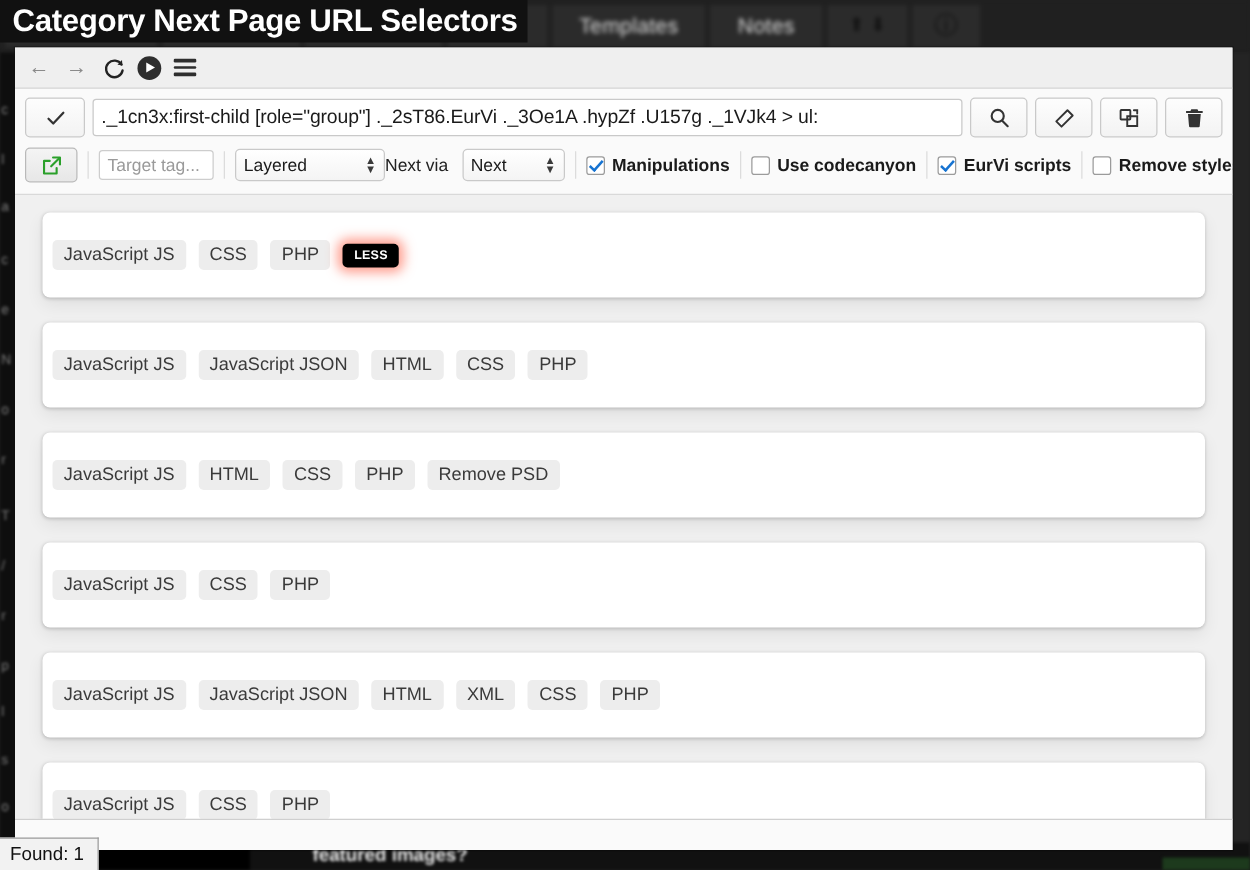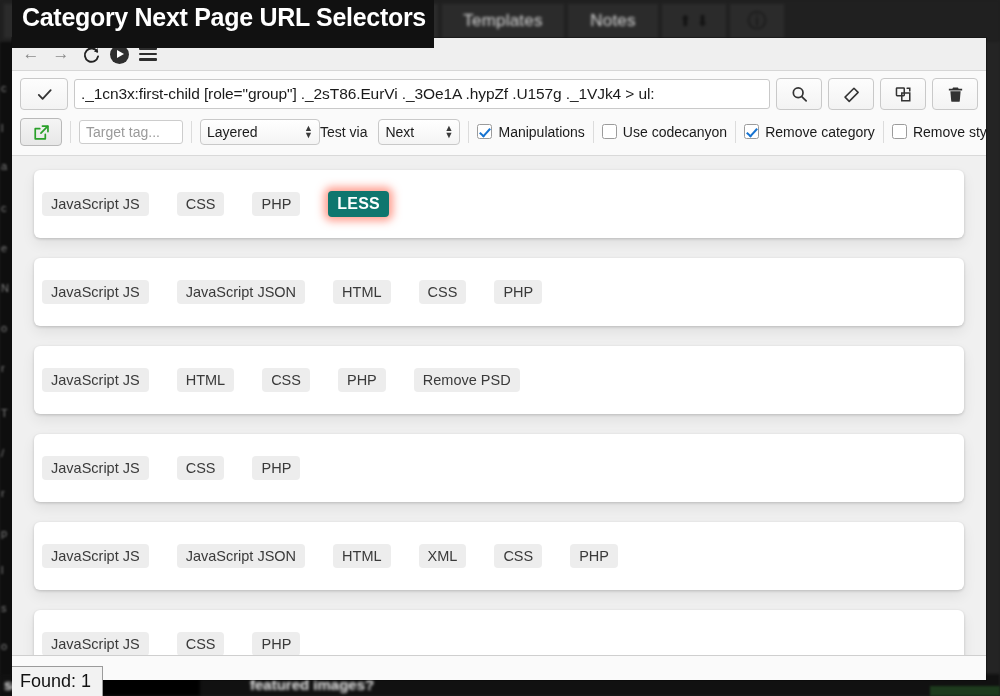--- a/index.html
+++ b/index.html
@@ -69,22 +69,22 @@
     position: absolute; top: 0; height: 22px; background: #000;
   }
   .bg-greenbar {
     position: absolute; right: 0; bottom: 0; width: 70px; height: 10px;
     background: #1d3a1d; filter: blur(1.2px);
   }
 
   
   .title-bar {
     position: absolute;
-    left: 12px; top: 0;
-    height: 48px;
+    left: 0; top: 0;
+    height: 34px;
     padding: 0 8px 0 10px;
     background: #111111;
     color: #ffffff;
     font-size: 25px;
     font-weight: bold;
     line-height: 34px;
     letter-spacing: -0.3px;
     white-space: nowrap;
     z-index: 40;
   }
@@ -188,42 +188,42 @@
   .green-btn {
     width: 40px; height: 26px;
     background: linear-gradient(#f4f4f4,#e7e7e7);
     border: 1px solid #b9b9b9;
     border-radius: 4px;
     display: flex; align-items: center; justify-content: center;
     flex: none;
   }
   .vdiv { width: 1px; height: 22px; background: #dcdcdc; margin: 0 8px; flex: none; }
   .tag-input {
-    width: 104px; height: 24px; box-sizing: border-box;
+    width: 92px; height: 24px; box-sizing: border-box;
     border: 1px solid #cdcdcd; border-radius: 3px;
     background: #fff; font-size: 14px; color: #9a9a9a;
     padding: 0 6px; line-height: 22px;
     flex: none;
   }
   .mini-select {
     width: 120px; height: 26px; box-sizing: border-box;
     border: 1px solid #c9c9c9; border-radius: 4px;
     background: linear-gradient(#ffffff,#f4f4f4);
     font-size: 14px; color: #1a1a1a;
     padding: 0 6px; line-height: 24px;
     position: relative; flex: none;
   }
   .mini-select.short { width: 82px; }
   .mini-select .arrows {
     position: absolute; right: 6px; top: 50%; transform: translateY(-50%);
     font-size: 9px; line-height: 7px; color: #3a3a3a; text-align: center;
   }
   .opt-label { font-size: 14px; color: #222; flex: none; }
   .spacer { flex: 1 1 auto; }
-  .cbox-wrap { display: flex; gap: 6px; flex: none; }
+  .cbox-wrap { display: flex; align-items: center; gap: 6px; flex: none; font-weight: bold; }
   .cbox {
     width: 15px; height: 15px; box-sizing: border-box;
     border: 1px solid #9b9b9b; border-radius: 2.5px;
     background: #fff; position: relative; flex: none;
   }
   .cbox.on::after {
     content: ""; position: absolute;
     left: 4px; top: 0.5px;
     width: 4px; height: 9px;
     border: solid #1673d1;
@@ -250,41 +250,41 @@
     display: flex; align-items: center;
     padding: 0 8px;
   }
   .chip {
     display: inline-block;
     background: #ededed;
     color: #3a3a3a;
     font-size: 14.5px;
     border-radius: 4px;
     padding: 4px 9px;
-    margin-right: 28px;
+    margin-right: 10px;
     white-space: nowrap;
   }
   .chip.hot {
-    background: #0f766e;
+    background: #000000;
     color: #ffffff;
     font-weight: bold;
-    font-size: 16px;
+    font-size: 10px;
     letter-spacing: .2px;
     box-shadow: 0 0 9px 4px rgba(255,79,51,.55);
   }
 
   
   .found-tip {
     position: absolute;
-    left: 12px; bottom: 0;
+    left: 0; bottom: 0;
     min-width: 60px;
     background: #f2f2f2;
     border: 1px solid #9b9b9b;
     border-left: none; border-bottom: none;
-    font-size: 18px;
+    font-size: 15px;
     color: #111;
     padding: 4px 11px 4px 8px;
     z-index: 60;
     box-sizing: border-box;
   }
   .status-strip {
     position: absolute;
     left: 0; bottom: 0; width: 974px; height: 24px;
     background: #fafafa;
     border-top: 1px solid #cfcfcf;
@@ -404,40 +404,40 @@
         </svg>
       </div>
       <div class="vdiv"></div>
       <div class="tag-input">Target tag...</div>
       <div class="vdiv"></div>
       <div class="mini-select">
         <span>Layered</span>
         <span class="arrows">▲<br>▼</span>
       </div>
       <div class="spacer"></div>
-      <span class="opt-label">Test via</span>
+      <span class="opt-label">Next via</span>
       <div class="vdiv" style="background:transparent;margin:0 5px"></div>
       <div class="mini-select short">
         <span>Next</span>
         <span class="arrows">▲<br>▼</span>
       </div>
       <div class="vdiv"></div>
       <div class="cbox-wrap">
         <span class="cbox on"></span>
         <span class="cbox-label">Manipulations</span>
       </div>
       <div class="vdiv"></div>
       <div class="cbox-wrap">
         <span class="cbox"></span>
         <span class="cbox-label">Use codecanyon</span>
       </div>
       <div class="vdiv"></div>
       <div class="cbox-wrap">
         <span class="cbox on"></span>
-        <span class="cbox-label">Remove category</span>
+        <span class="cbox-label">EurVi scripts</span>
       </div>
       <div class="vdiv"></div>
       <div class="cbox-wrap">
         <span class="cbox"></span>
         <span class="cbox-label">Remove styles</span>
       </div>
     </div>
 
     <div class="results" id="results">
         <div class="card">

